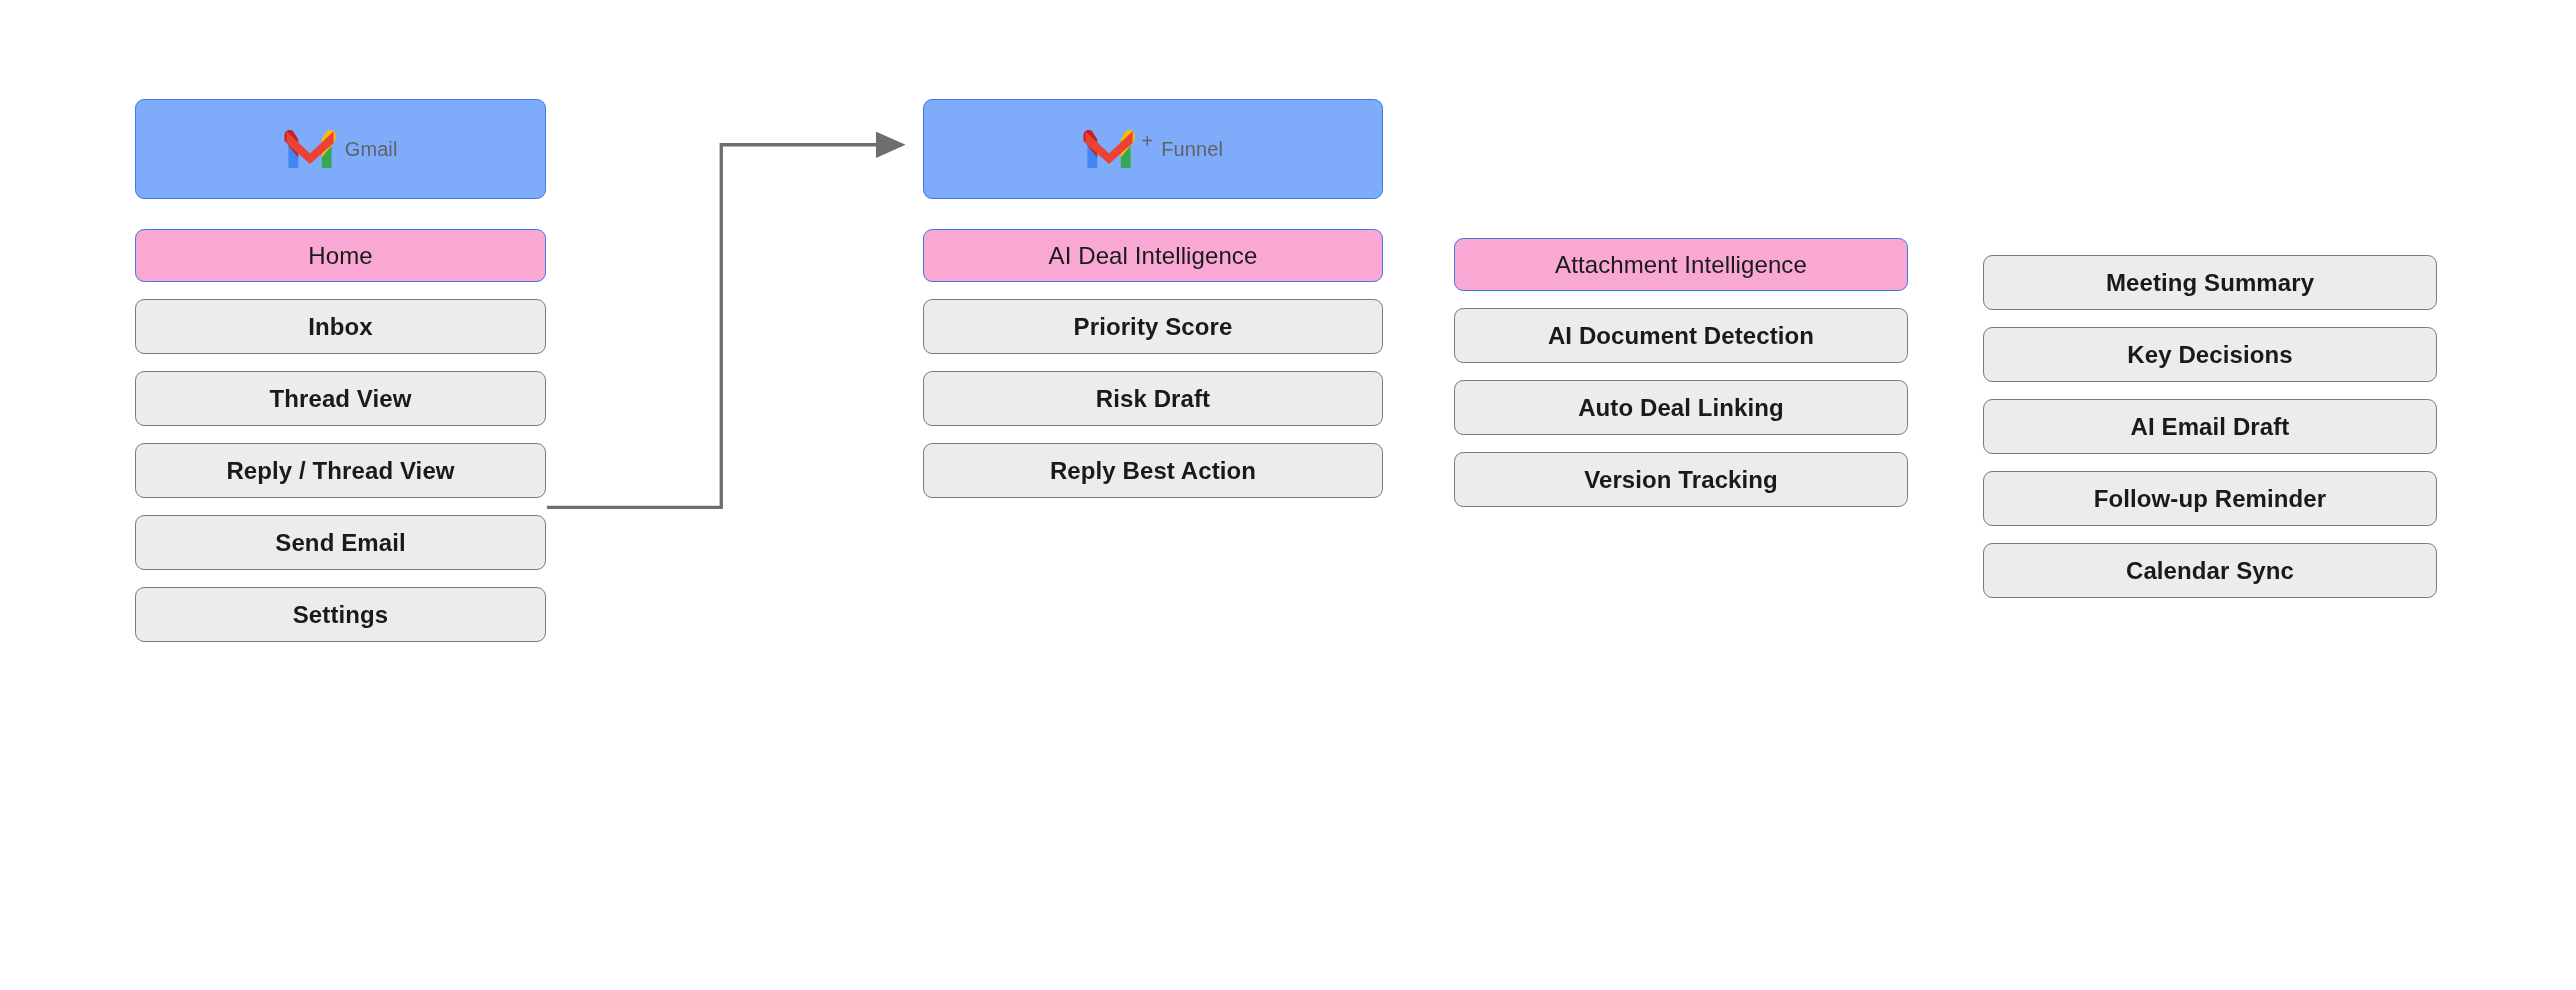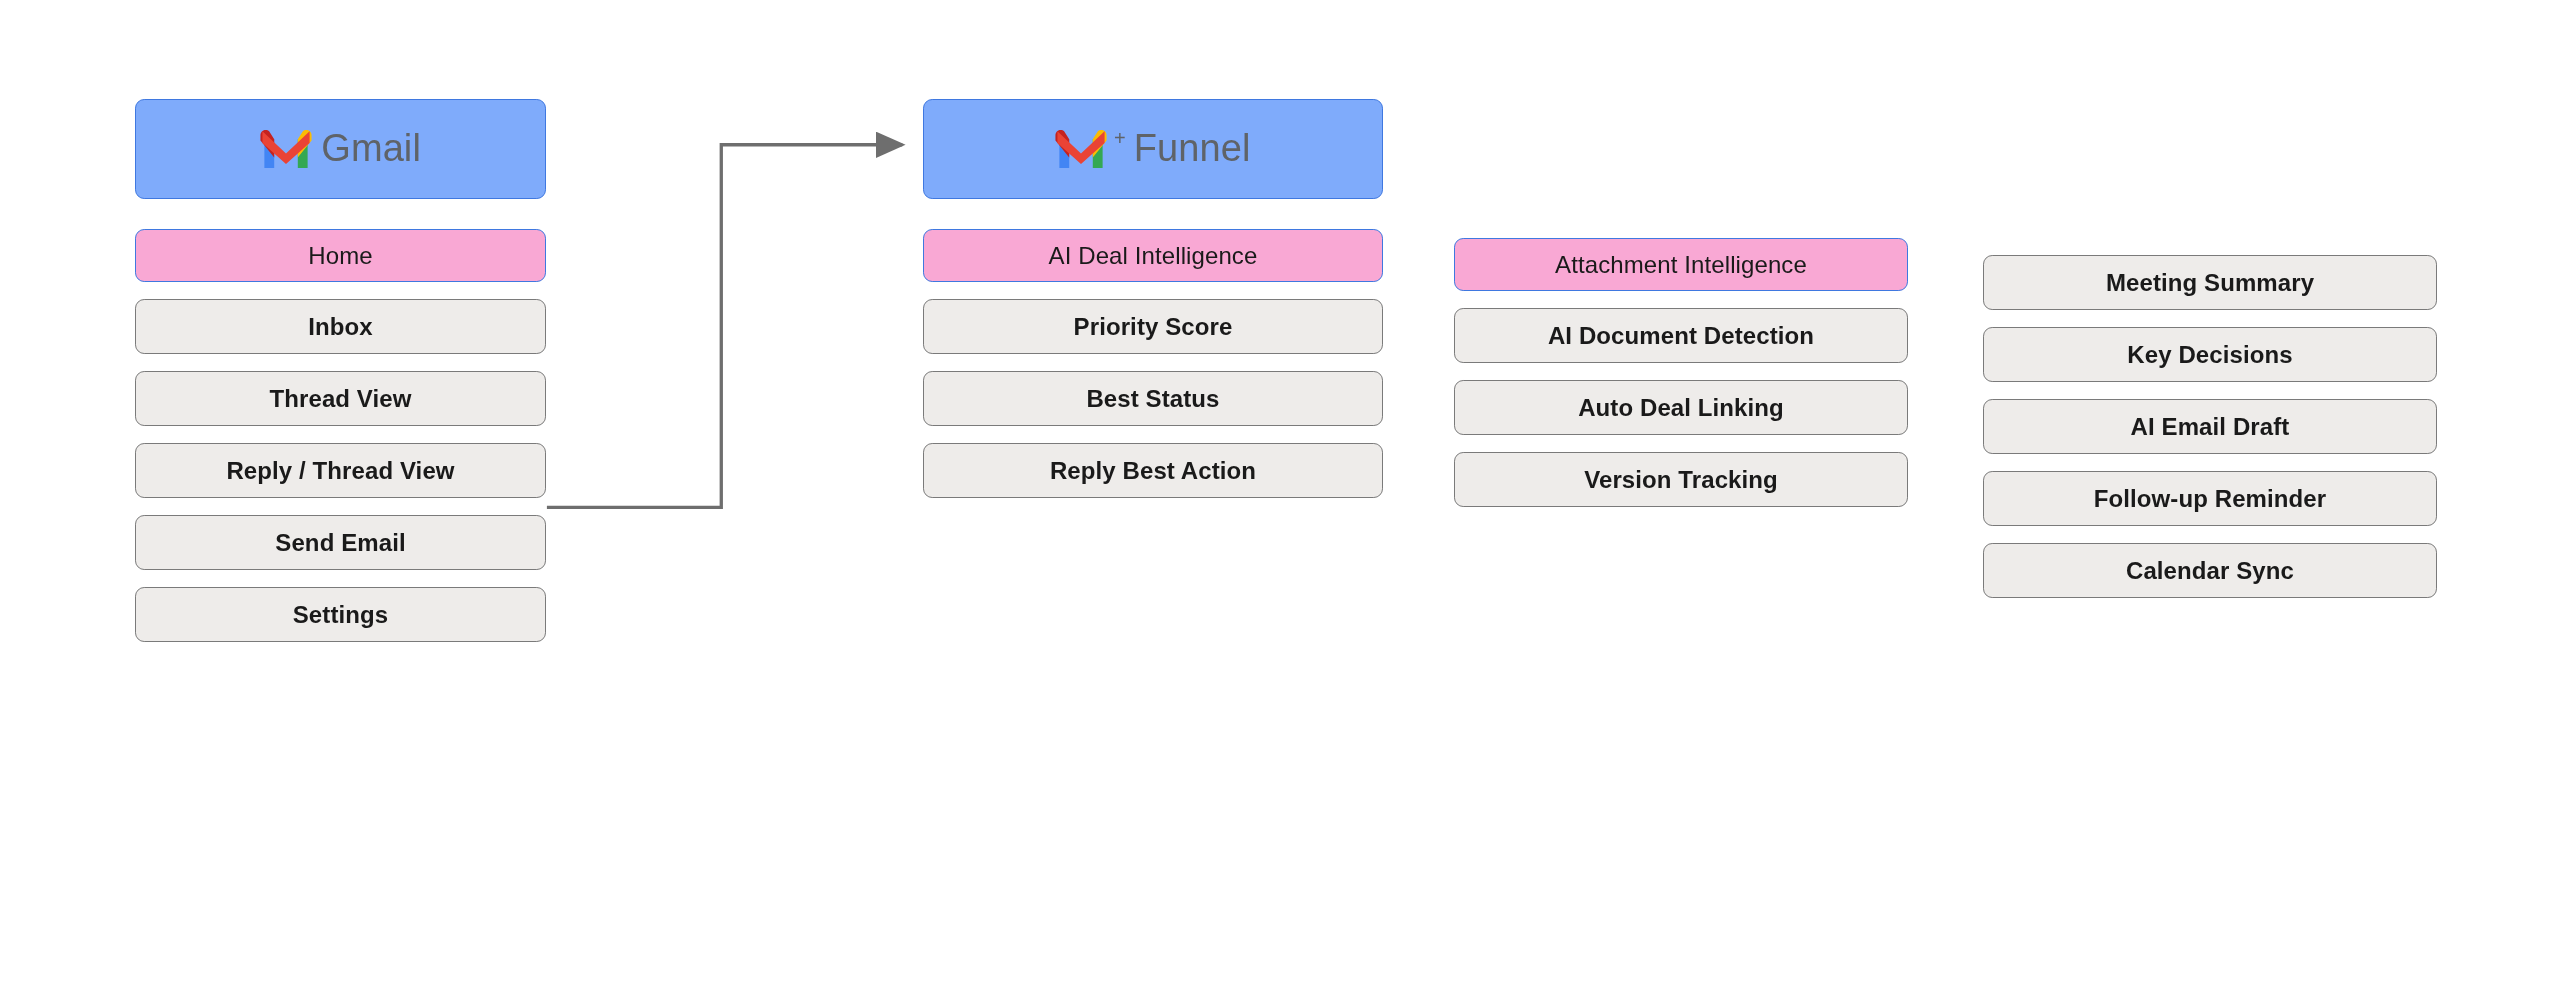--- a/index.html
+++ b/index.html
@@ -92,21 +92,21 @@
     justify-content: center;
     gap: 9.2px;
   }
   .gmail-m {
     width: 52px;
     height: 38px;
     display: block;
     flex: 0 0 auto;
   }
   .brand-word {
-    font-size: 38px;
+    font-size: 20px;
     color: #5f6368;
     font-weight: 400;
     letter-spacing: 0.1px;
   }
   .plus-sup {
     font-size: 20px;
     color: #5f6368;
     align-self: flex-start;
     margin-top: 1.3px;
     margin-left: -2.6px;
@@ -178,21 +178,21 @@
       </div>
     </div>
     <div class="gap-after-brand"></div>
 
     <div class="card section">AI Deal Intelligence</div>
     <div class="gap"></div>
 
     <div class="card item">Priority Score</div>
     <div class="gap"></div>
 
-    <div class="card item">Best Status</div>
+    <div class="card item">Risk Draft</div>
     <div class="gap"></div>
 
     <div class="card item">Reply Best Action</div>
   </div>
 
   <div class="column col-2">
 
     <div class="card section">Attachment Intelligence</div>
     <div class="gap"></div>
 

